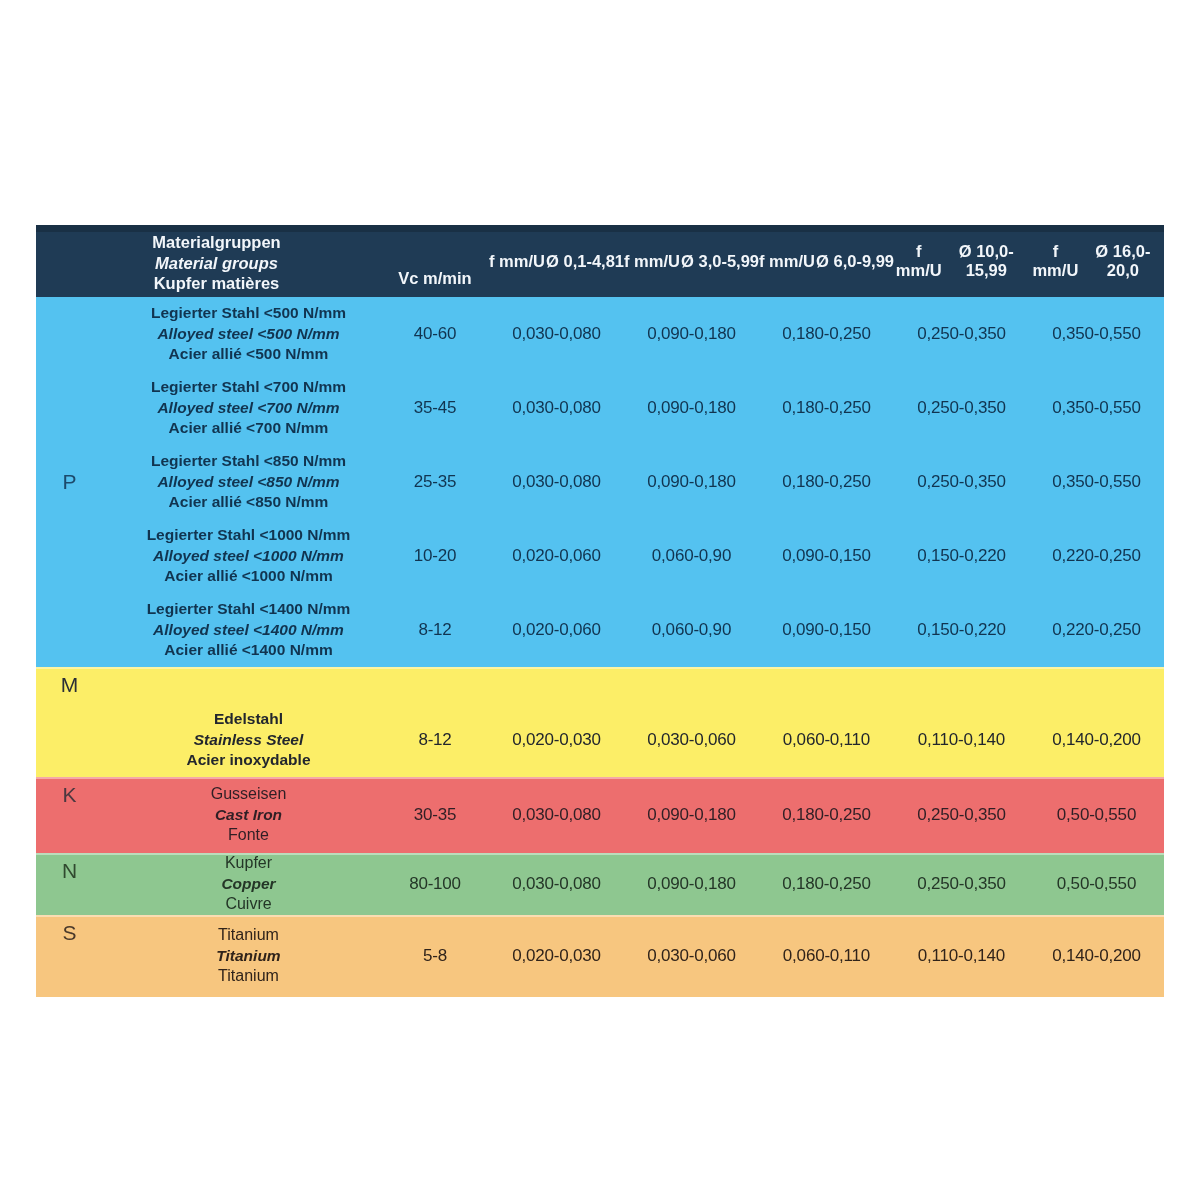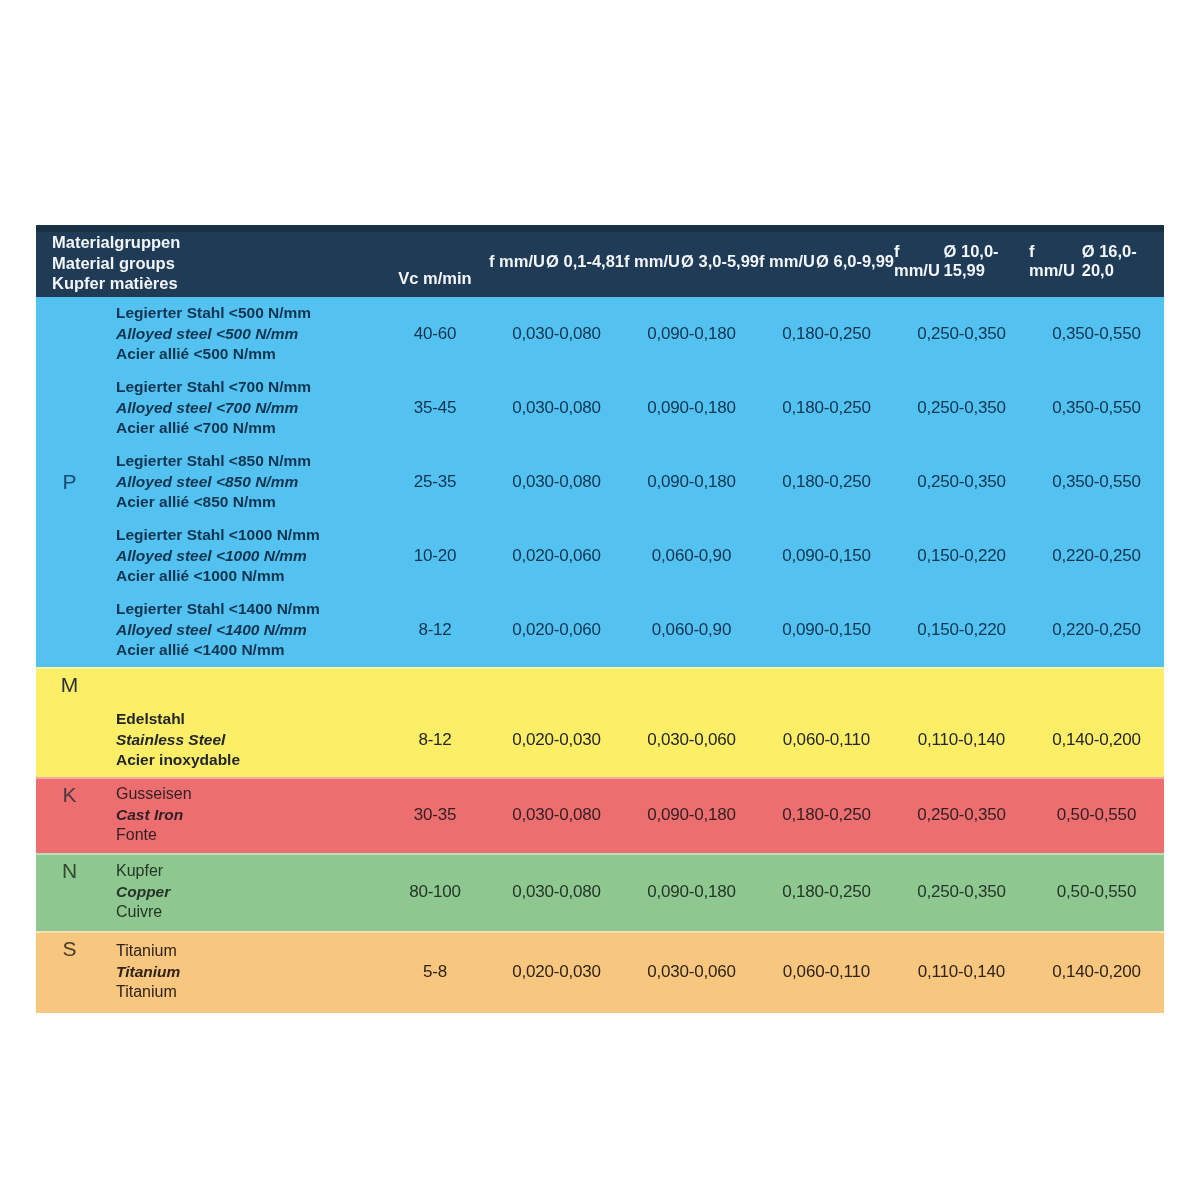--- a/index.html
+++ b/index.html
@@ -1,46 +1,46 @@
 <!DOCTYPE html>
 <html><head>
 <meta charset="utf-8">
 <style>
   * { margin:0; padding:0; box-sizing:border-box; }
   html,body { width:1200px; height:1200px; background:#ffffff;
     font-family:"Liberation Sans", sans-serif; }
   .page { position:relative; width:1200px; height:1200px; background:#ffffff; overflow:hidden; }
 
-  .datatable { position:absolute; left:36px; top:225px; width:1128px; }
+  .datatable { position:absolute; left:36px; top:225px; width:1128px;text-align:center; }
 
   
   .header { display:grid; grid-template-columns:345px 108px repeat(5,135px);
     height:72px; color:#f2f6fa; box-shadow: inset 0 7px 0 rgba(0,0,0,0.18); }
   .h-title { padding:7px 0 0 16px; }
   .h-title div { font-size:16.5px; font-weight:bold; line-height:20.5px; }
-  .h-title .ht2 { }
+  .h-title .ht2 { font-style:italic; }
   .h-vc { display:flex; align-items:flex-end; justify-content:center;
     padding-bottom:9px; font-size:16.5px; font-weight:bold; }
   .h-f { display:flex; flex-direction:row; align-items:center;
     justify-content:space-between; padding:9px 0 9px 0;
     font-size:16.5px; font-weight:bold; }
 
   
   .section { display:flex; }
   .section + .section { box-shadow: inset 0 2px 0 rgba(255,255,255,0.4); }
   .letter-wrap { width:80px; display:flex; align-items:center;
     justify-content:center; padding-right:13px; }
   .section.single .letter-wrap { align-items:flex-start; padding-top:8px; }
   .letter { font-size:21px; font-weight:400; line-height:20.5px; }
   .rows { width:1048px; }
   .trow { display:grid; grid-template-columns:265px 108px repeat(5,135px); }
   .sec-p .trow { height:74px; }
   .sec-m .trow { height:74px;margin-top:36px; }
   .sec-k .trow { height:76px; }
-  .sec-n .trow { height:78px; }
+  .sec-n .trow { height:62px; }
   .sec-s .trow { height:82px; }
 
   .cell.mat { display:flex; flex-direction:column; justify-content:center; }
   .cell.mat div { font-size:15.5px; line-height:20.5px; font-weight:bold; }
   .cell.mat .l2 { font-style:italic; }
   .plain .cell.mat .l1, .plain .cell.mat .l3 { font-weight:normal; font-size:16px; }
   .cell.vc, .cell.val { display:flex; align-items:center; justify-content:center;
     font-size:17px; font-weight:normal; letter-spacing:-0.2px; }
 
   

